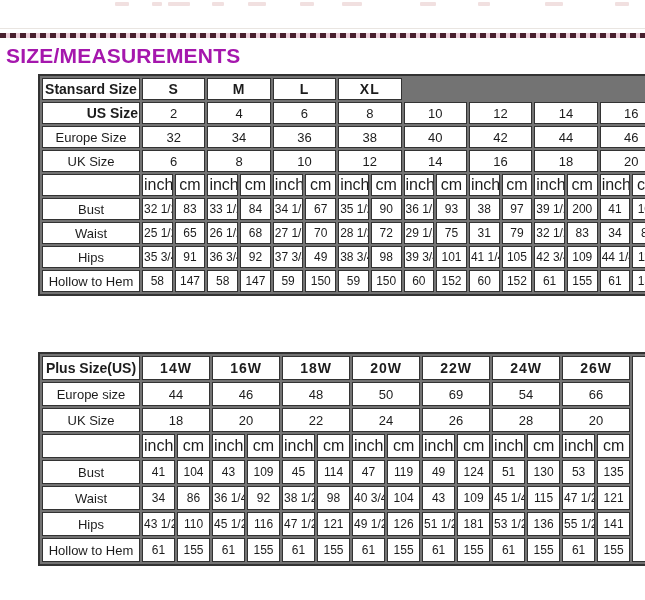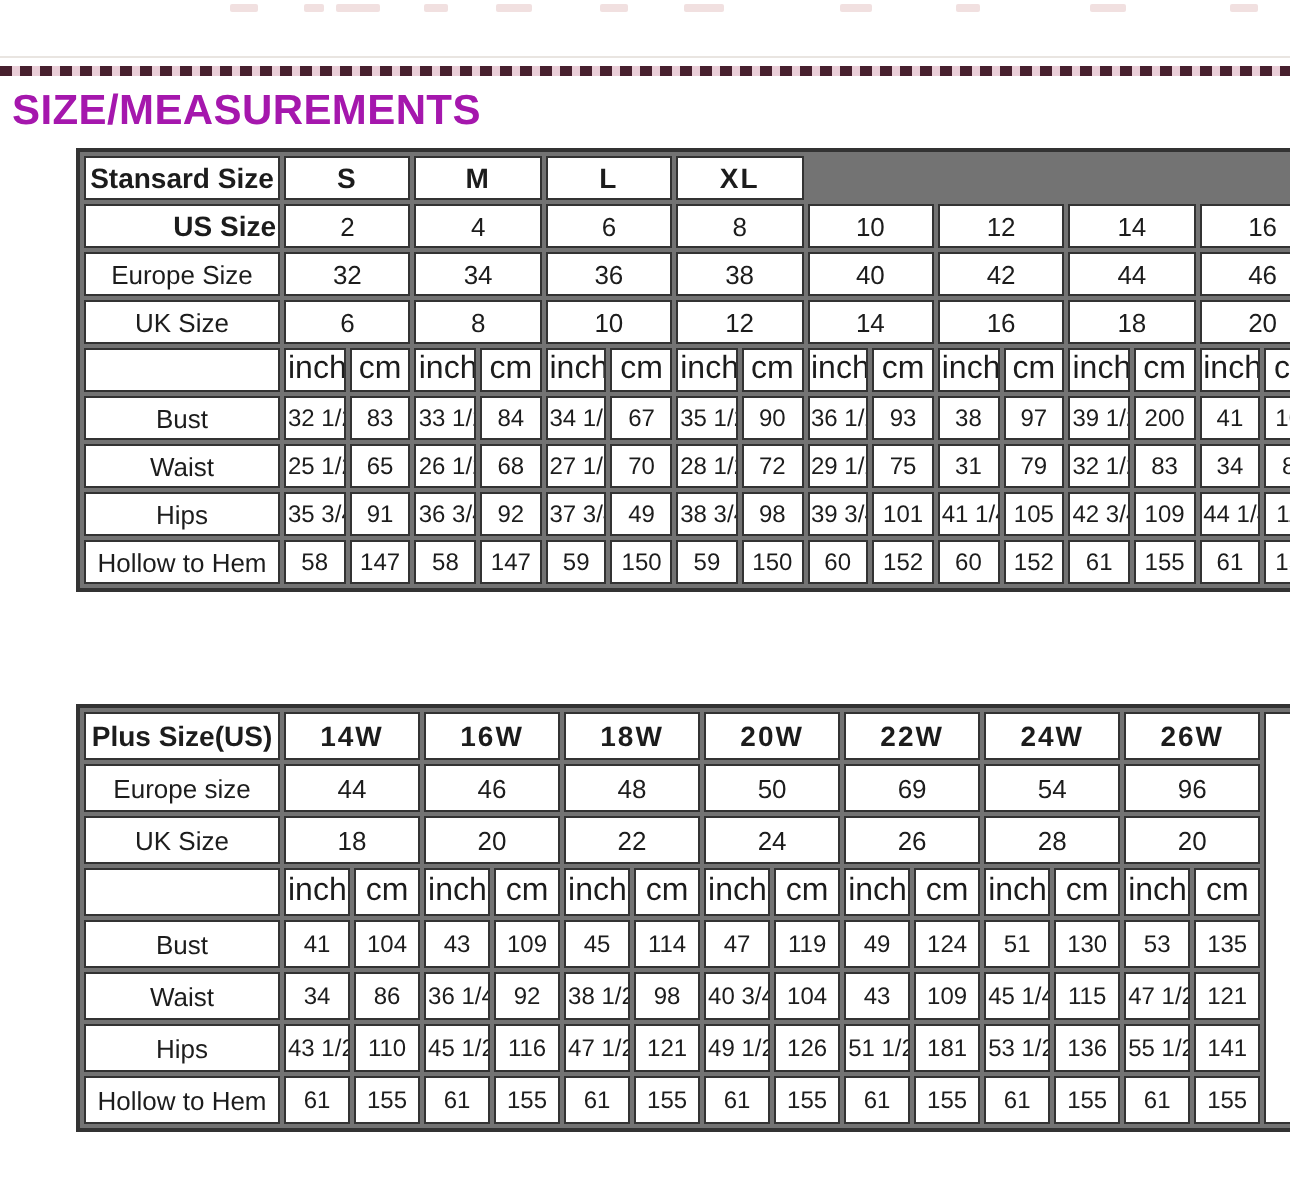--- a/index.html
+++ b/index.html
@@ -279,21 +279,21 @@
           <td rowspan="8" class="trailing"></td>
         </tr>
         <tr>
           <td class="label">Europe size</td>
           <td colspan="2" class="size-cell">44</td>
           <td colspan="2" class="size-cell">46</td>
           <td colspan="2" class="size-cell">48</td>
           <td colspan="2" class="size-cell">50</td>
           <td colspan="2" class="size-cell">69</td>
           <td colspan="2" class="size-cell">54</td>
-          <td colspan="2" class="size-cell">96</td>
+          <td colspan="2" class="size-cell">66</td>
         </tr>
         <tr>
           <td class="label">UK Size</td>
           <td colspan="2" class="size-cell">18</td>
           <td colspan="2" class="size-cell">20</td>
           <td colspan="2" class="size-cell">22</td>
           <td colspan="2" class="size-cell">24</td>
           <td colspan="2" class="size-cell">26</td>
           <td colspan="2" class="size-cell">28</td>
           <td colspan="2" class="size-cell">20</td>

